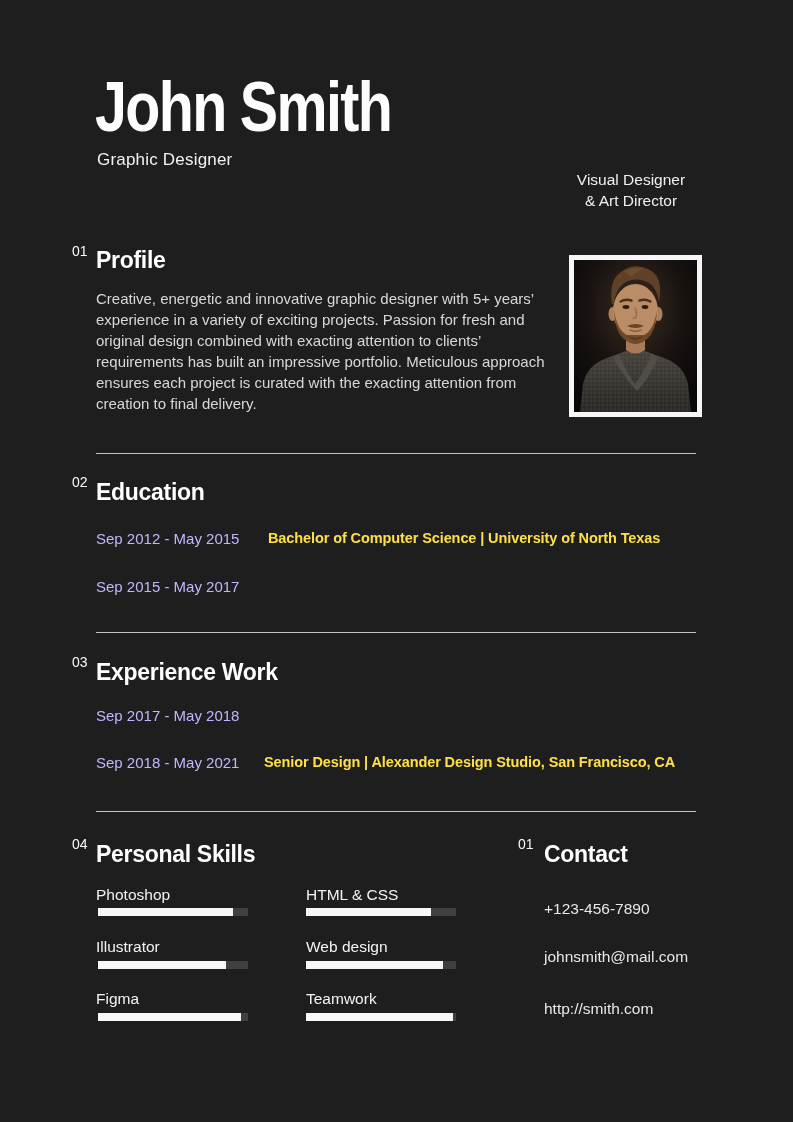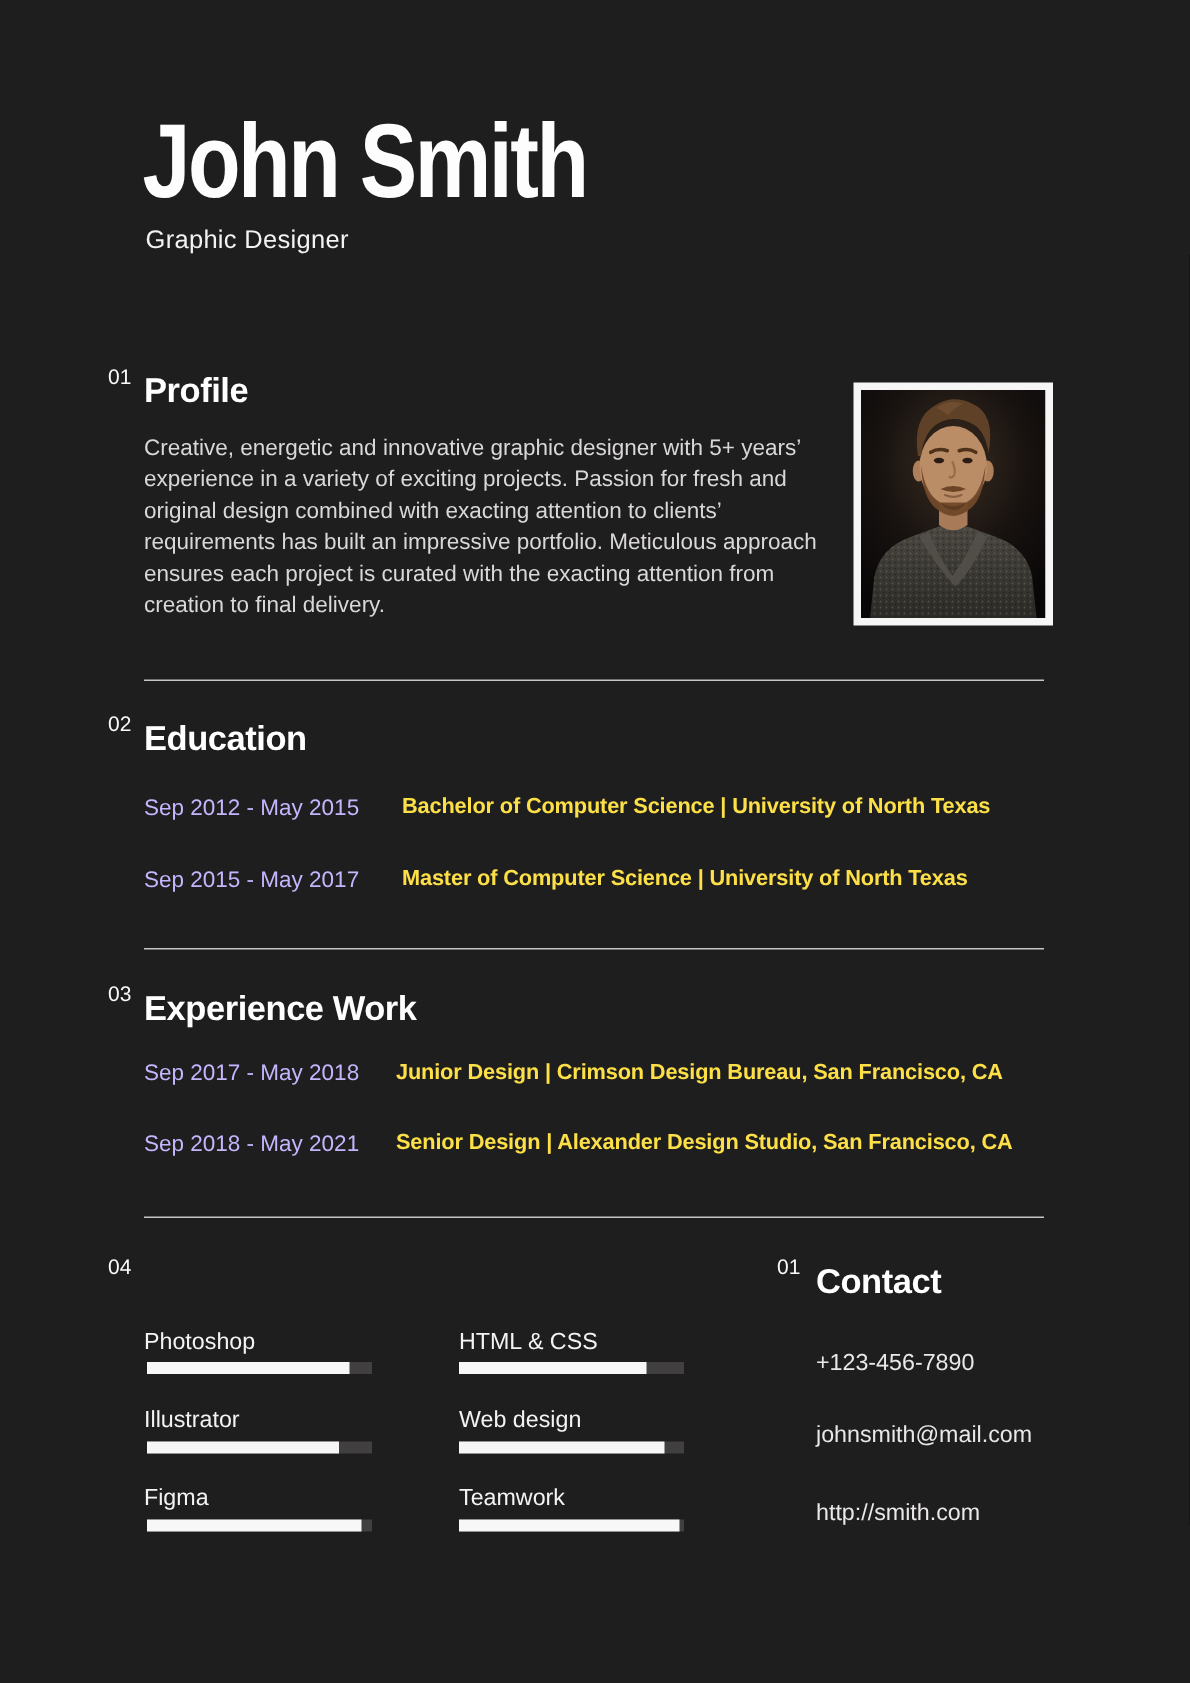--- a/index.html
+++ b/index.html
@@ -43,20 +43,24 @@
 
   .contact-item { font-size:15.5px; font-weight:400; color:#e9e7e7; white-space:nowrap; }
 </style>
 </head>
 <body>
 
 <div class="page">
 
   <h1 class="abs name">John Smith</h1>
   <div class="abs role">Graphic Designer</div>
+  <div class="abs tagline">
+    <div>Visual Designer</div>
+    <div>&amp; Art Director</div>
+  </div>
 
   <span class="abs sec-num" style="left:72px; top:243px;">01</span>
   <h2 class="abs sec-heading" style="left:96px; top:247px;">Profile</h2>
   <p class="abs profile-body">Creative, energetic and innovative graphic designer with 5+ years’ experience in a variety of exciting projects. Passion for fresh and original design combined with exacting attention to clients’ requirements has built an impressive portfolio. Meticulous approach ensures each project is curated with the exacting attention from creation to final delivery.</p>
 
   <div class="abs photo-frame">
     <svg width="123" height="152" viewBox="0 0 123 152" xmlns="http://www.w3.org/2000/svg" role="img">
       <defs>
         <radialGradient id="bgGrad" cx="50%" cy="32%" r="75%">
           <stop offset="0%" stop-color="#3a2c20"></stop>
@@ -107,34 +111,33 @@
     </svg>
   </div>
 
   <div class="abs divider" style="top:453px;"></div>
 
   <span class="abs sec-num" style="left:72px; top:474px;">02</span>
   <h2 class="abs sec-heading" style="left:96px; top:479px;">Education</h2>
   <div class="abs entry-period" style="left:96px; top:530px;">Sep 2012 - May 2015</div>
   <div class="abs entry-detail" style="left:268px; top:530px;">Bachelor of Computer Science | University of North Texas</div>
   <div class="abs entry-period" style="left:96px; top:578px;">Sep 2015 - May 2017</div>
-  <div class="abs entry-detail" style="left:268px; top:578px;">Master of Computer Science | University of North Texas</div>
 
   <div class="abs divider" style="top:632px;"></div>
 
   <span class="abs sec-num" style="left:72px; top:654px;">03</span>
   <h2 class="abs sec-heading" style="left:96px; top:659px;">Experience Work</h2>
   <div class="abs entry-period" style="left:96px; top:707px;">Sep 2017 - May 2018</div>
-  <div class="abs entry-detail" style="left:264px; top:707px;">Junior Design | Crimson Design Bureau, San Francisco, CA</div>
   <div class="abs entry-period" style="left:96px; top:754px;">Sep 2018 - May 2021</div>
   <div class="abs entry-detail" style="left:264px; top:754px;">Senior Design | Alexander Design Studio, San Francisco, CA</div>
 
   <div class="abs divider" style="top:811px;"></div>
 
   <span class="abs sec-num" style="left:72px; top:836px;">04</span>
+  <h2 class="abs sec-heading" style="left:96px; top:841px;">Personal Skills</h2>
 
   <div class="abs skill-label" style="left:96px; top:886px;">Photoshop</div>
   <div class="abs bar-track" style="left:98px; top:908px;">
       <div class="bar-fill" style="width: 90%;"></div>
     </div>
   <div class="abs skill-label" style="left:96px; top:938px;text-align:center;">Illustrator</div>
   <div class="abs bar-track" style="left:98px; top:961px;">
       <div class="bar-fill" style="width: 85%;"></div>
     </div>
   <div class="abs skill-label" style="left:96px; top:990px;">Figma</div>

